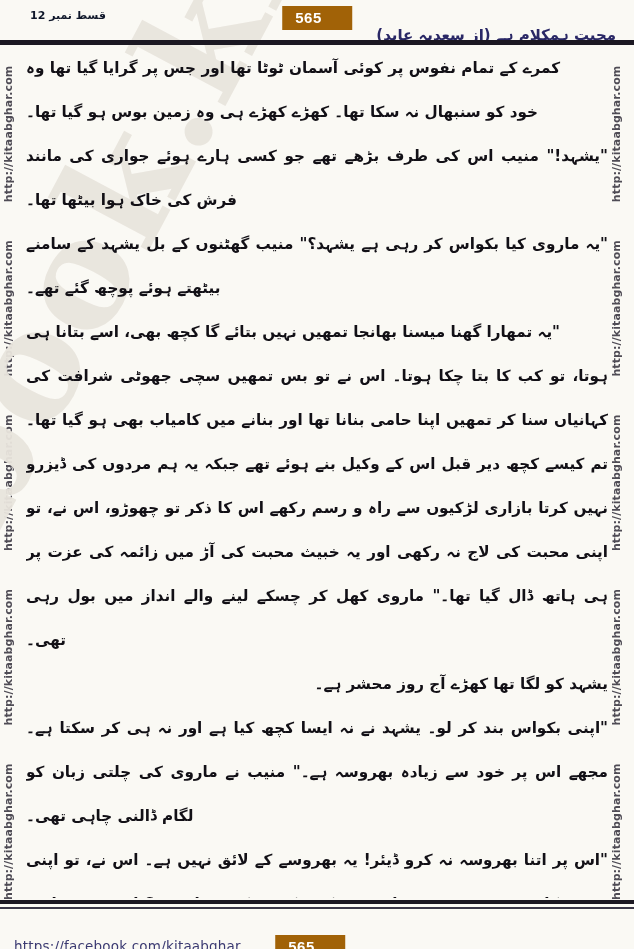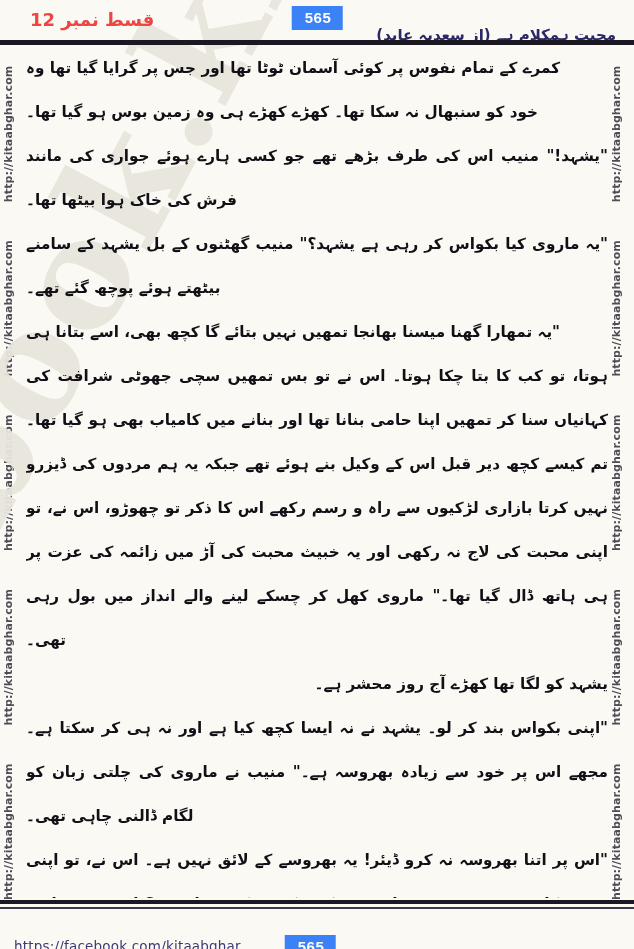--- a/index.html
+++ b/index.html
@@ -35,37 +35,37 @@
     color: #2a2866;
     font-family: "DejaVu Sans", sans-serif;
     white-space: nowrap;
     font-weight: 600;
     margin-top: 18px;
   }
   .hdr-left {
     position: absolute;
     left: 30px;
     top: 9px;
-    font-size: 18px;
-    color: #ef4444;
+    font-size: 11px;
+    color: #0f172a;
     font-family: "DejaVu Sans", sans-serif;
     white-space: nowrap;
     font-weight: 700;
     direction: rtl;
   }
   .pagebadge {
     position: absolute;
     left: 50%;
     transform: translateX(-50%);
-    background: #3b82f6;
+    background: #a16207;
     color: #ffffff;
     font-size: 15px;
     font-weight: 700;
     letter-spacing: 0.5px;
-    padding: 4px 11px 5px 13px;
+    padding: 4px 30px 5px 13px;
     font-family: "Liberation Sans", sans-serif;
     line-height: 1;
   }
   #header .pagebadge { top: 6px; }
   #hrule-top {
     position: absolute;
     top: 40px; left: 0;
     width: 634px;
     height: 5px;
     background: #1b1822;

